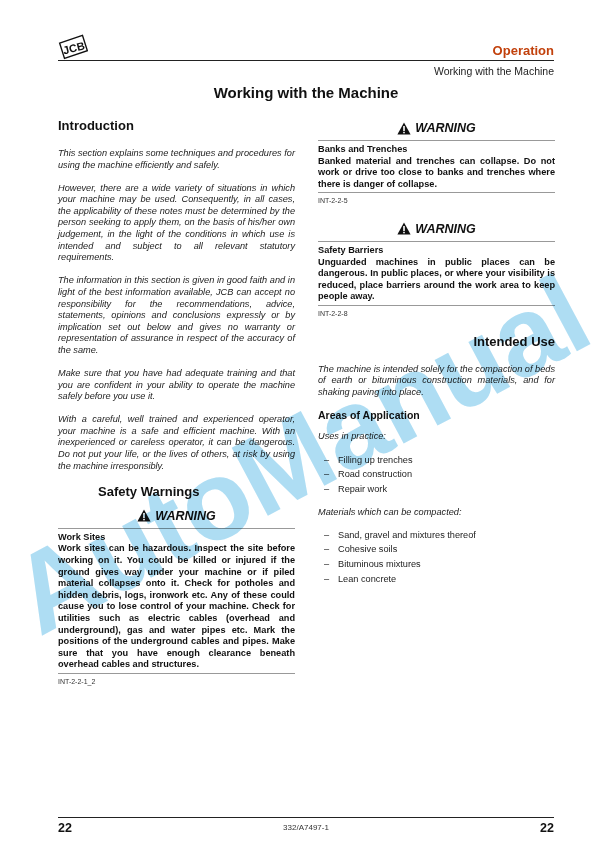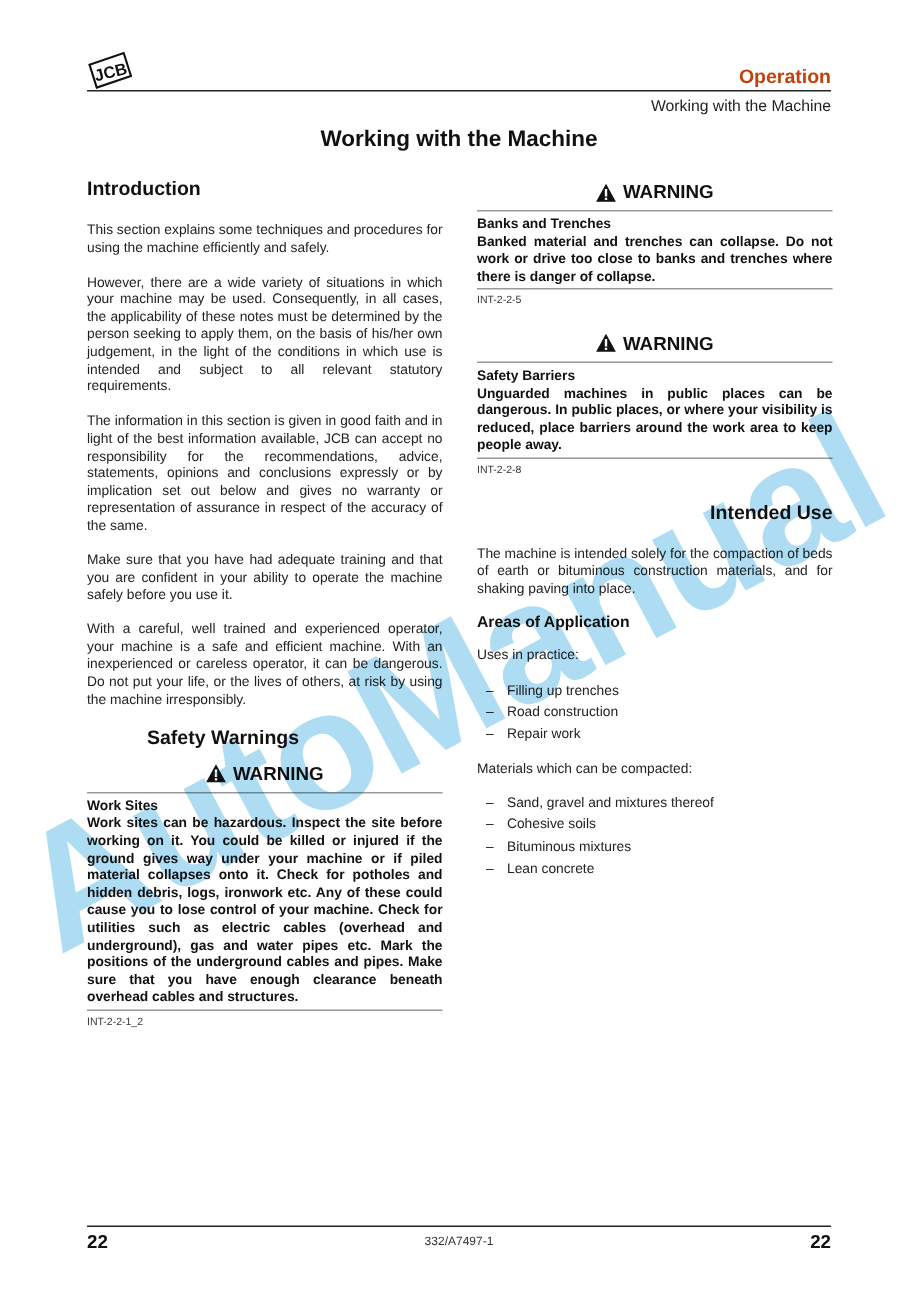--- a/index.html
+++ b/index.html
@@ -38,27 +38,27 @@
     .col { position: absolute; top: 118px; width: 237px; font-size: 9.2px; line-height: 11.6px; color: #222; }
     .col-left { left: 58px; }
     .col-right { left: 318px; top: 120px; }
 
     h2 {
       font-size: 13px; font-weight: bold; margin: 0 0 14px 0; color: #111; line-height: 16px;
     }
     h3 {
       font-size: 10.5px; font-weight: bold; margin: 0 0 10px 0; color: #111;
     }
-    p { margin: 0 0 11.5px 0; text-align: justify; }
+    p { margin: 0 0 11.5px 0; text-align: justify; font-style: italic; }
 
     .warn { margin-bottom: 10px; }
     .warn-title {
       text-align: center; font-weight: bold; font-size: 12.5px; color: #111;
       padding-bottom: 4px; border-bottom: 1px solid #999; line-height: 16px;
-      display: flex; justify-content: center; align-items: center; gap: 4px;
+      display: flex; justify-content: center; align-items: center; gap: 4px; font-style: italic;
     }
     .warn-icon { width: 14px; height: 13px; display: inline-block; }
     .warn-sub { text-align: left; font-weight: bold; font-size: 9.2px; margin-top: 3px; color: #111; }
     .warn-body {
       font-weight: bold; font-size: 9.2px; line-height: 11.6px; text-align: justify; color: #111;
       padding-bottom: 2px; border-bottom: 1px solid #999;
     }
     .warn-code { font-size: 7px; color: #333; margin-top: 2px; }
 
     ul.dash { list-style: none; margin: 0 0 11.5px 0; padding: 0; }

